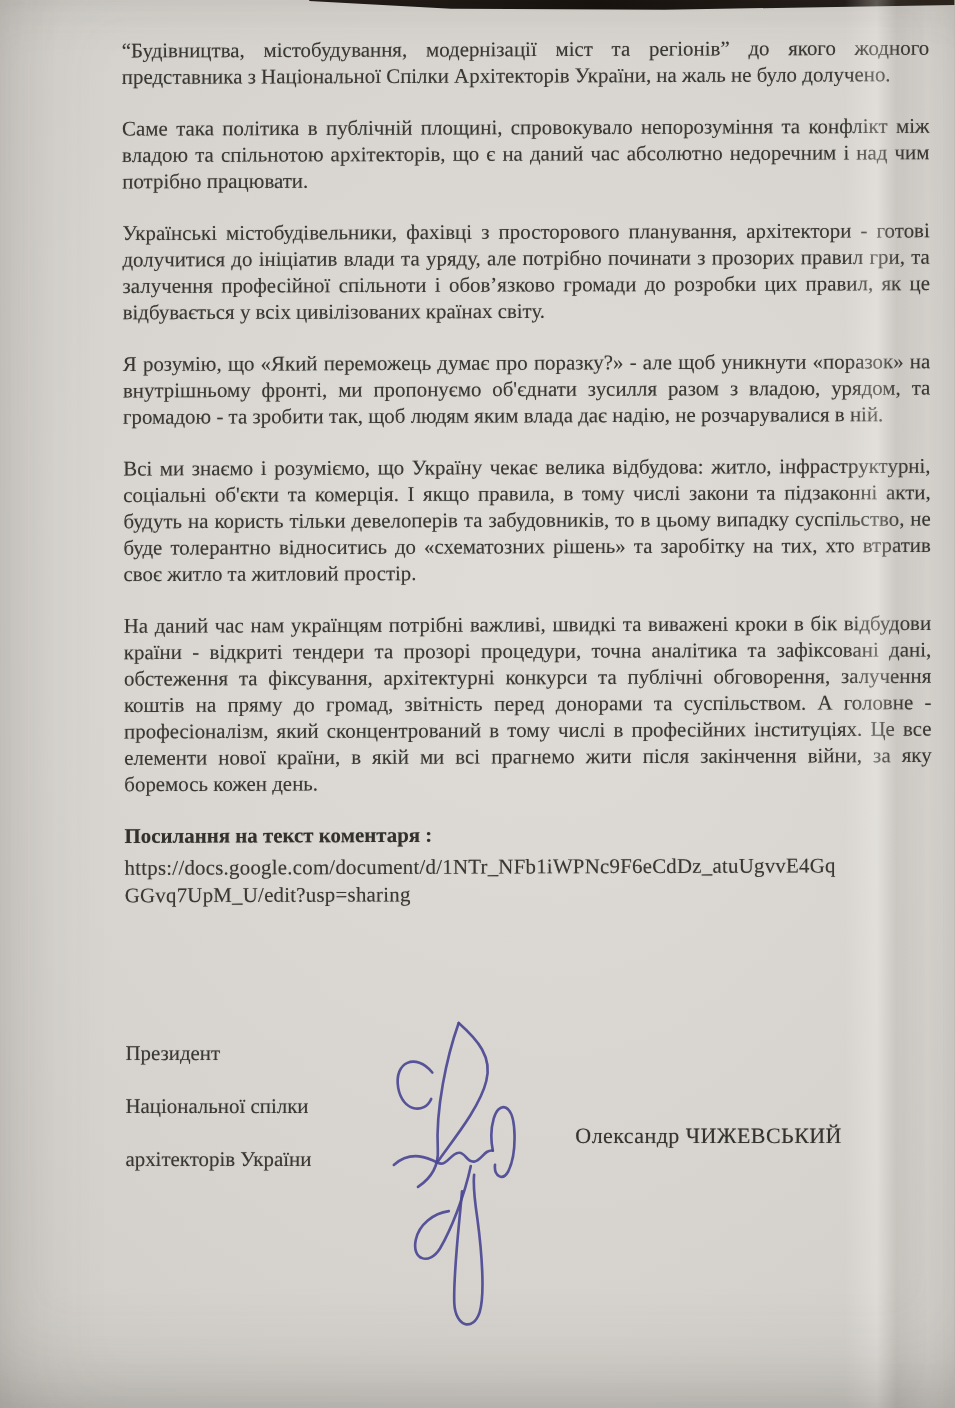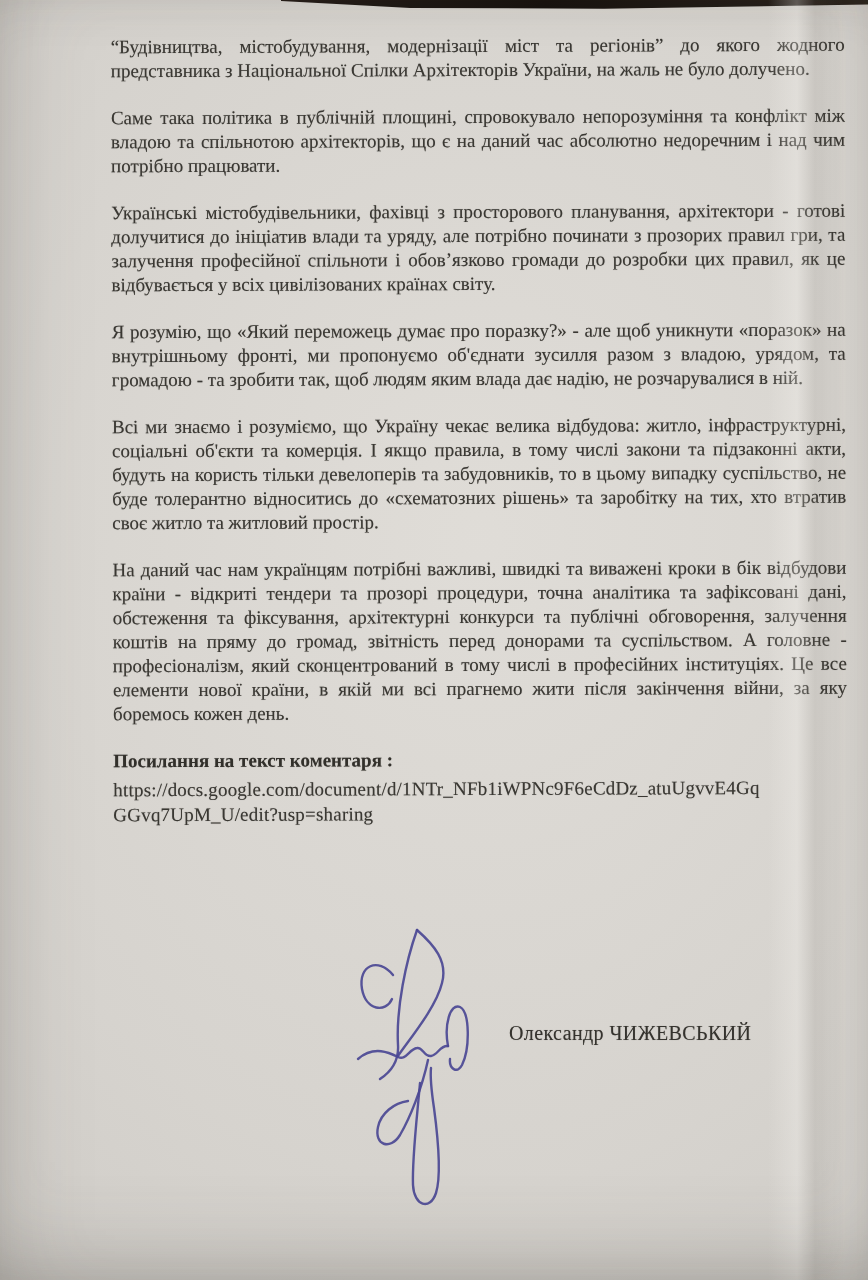--- a/index.html
+++ b/index.html
@@ -94,21 +94,21 @@
     text-shadow: 0 0 0.8px rgba(58,56,50,0.45);
   }
   .signer-titles .t-line {
     height: 26px;
     margin-bottom: 22px;
     white-space: nowrap;
   }
 
   .signer-name {
     position: absolute;
-    left: 509px; top: 1022px;
+    left: 523px; top: 1022px;
     color: #35332e;
     font-size: 20px;
     letter-spacing: 0.4px;
     white-space: nowrap;
     text-shadow: 0 0 0.8px rgba(58,56,50,0.45);
   }
 
   .signature {
     position: absolute;
     left: 330px; top: 913px;
@@ -135,20 +135,25 @@
     <p>Саме така політика в публічній площині, спровокувало непорозуміння та конфлікт між владою та спільнотою архітекторів, що є на даний час абсолютно недоречним і над чим потрібно працювати.</p>
     <p>Українські містобудівельники, фахівці з просторового планування, архітектори - готові долучитися до ініціатив влади та уряду, але потрібно починати з прозорих правил гри, та залучення професійної спільноти і обов’язково громади до розробки цих правил, як це відбувається у всіх цивілізованих країнах світу.</p>
     <p>Я розумію, що «Який переможець думає про поразку?» -  але щоб уникнути «поразок» на внутрішньому фронті, ми пропонуємо об'єднати зусилля разом з владою, урядом, та громадою - та зробити так, щоб людям  яким влада дає надію, не розчарувалися в ній.</p>
     <p>Всі ми знаємо і розуміємо, що Україну чекає велика відбудова: житло, інфраструктурні, соціальні об'єкти та комерція. І якщо правила, в тому числі закони та підзаконні акти, будуть на користь тільки девелоперів та забудовників, то в цьому випадку суспільство,  не буде толерантно відноситись до «схематозних рішень» та заробітку на тих, хто втратив своє житло та житловий простір.</p>
     <p>На даний час нам українцям потрібні важливі, швидкі та виважені кроки в бік відбудови країни -  відкриті тендери та прозорі процедури, точна аналітика та зафіксовані дані, обстеження та фіксування, архітектурні конкурси та публічні обговорення, залучення коштів на пряму до громад, звітність перед донорами та суспільством. А головне - професіоналізм, який сконцентрований в тому числі в професійних інституціях. Це все елементи нової країни, в якій ми всі прагнемо жити після закінчення війни, за яку боремось кожен день.</p>
     <p class="link-heading">Посилання на текст коментаря :</p>
     <div class="url-line">https://docs.google.com/document/d/1NTr_NFb1iWPNc9F6eCdDz_atuUgvvE4Gq</div>
     <div class="url-line">GGvq7UpM_U/edit?usp=sharing</div>
   </div>
 
+  <div class="signer-titles">
+    <div class="t-line">Президент</div>
+    <div class="t-line">Національної спілки</div>
+    <div class="t-line">архітекторів України</div>
+  </div>
 
   <div class="signer-name">Олександр ЧИЖЕВСЬКИЙ</div>
 
   <svg class="signature" viewBox="0 0 250 310" aria-hidden="true">
     <path d="M63,62 C48,44 28,52 32,76 C36,98 56,100 62,86"></path>
     <path d="M87,17 C76,48 66,95 68,132 C69,148 62,158 50,166"></path>
     <path d="M87,17 C104,32 118,48 112,70 C106,95 78,128 68,143"></path>
     <path d="M28,146 C44,132 60,140 68,144 C76,148 79,136 87,135 C93,134 94,144 101,143 C108,142 110,132 118,133"></path>
     <path d="M118,133 C114,112 120,90 130,94 C140,99 140,136 132,152 C127,161 119,156 120,146"></path>
     <path d="M98,147 C92,175 80,205 70,222 C60,238 44,232 48,214 C51,200 64,190 78,188"></path>

